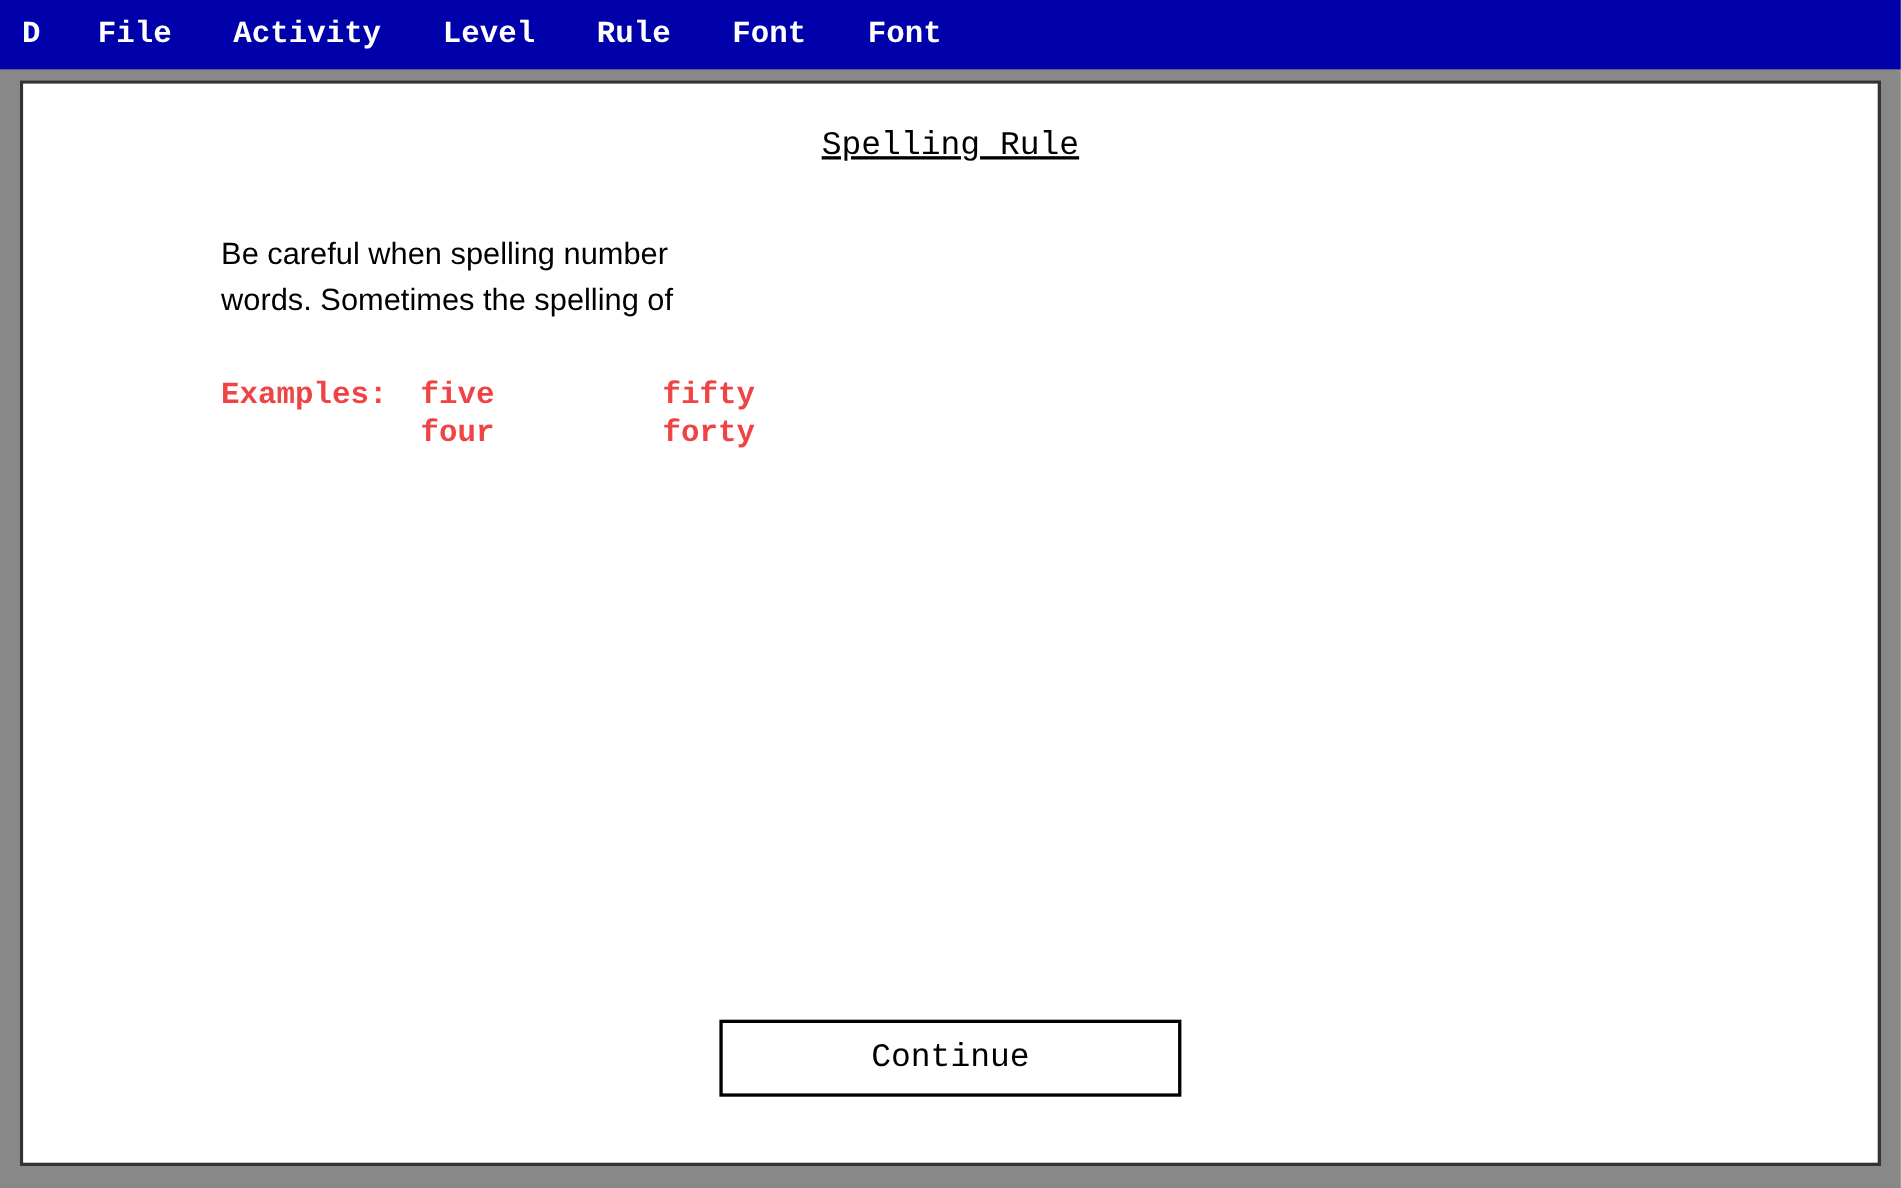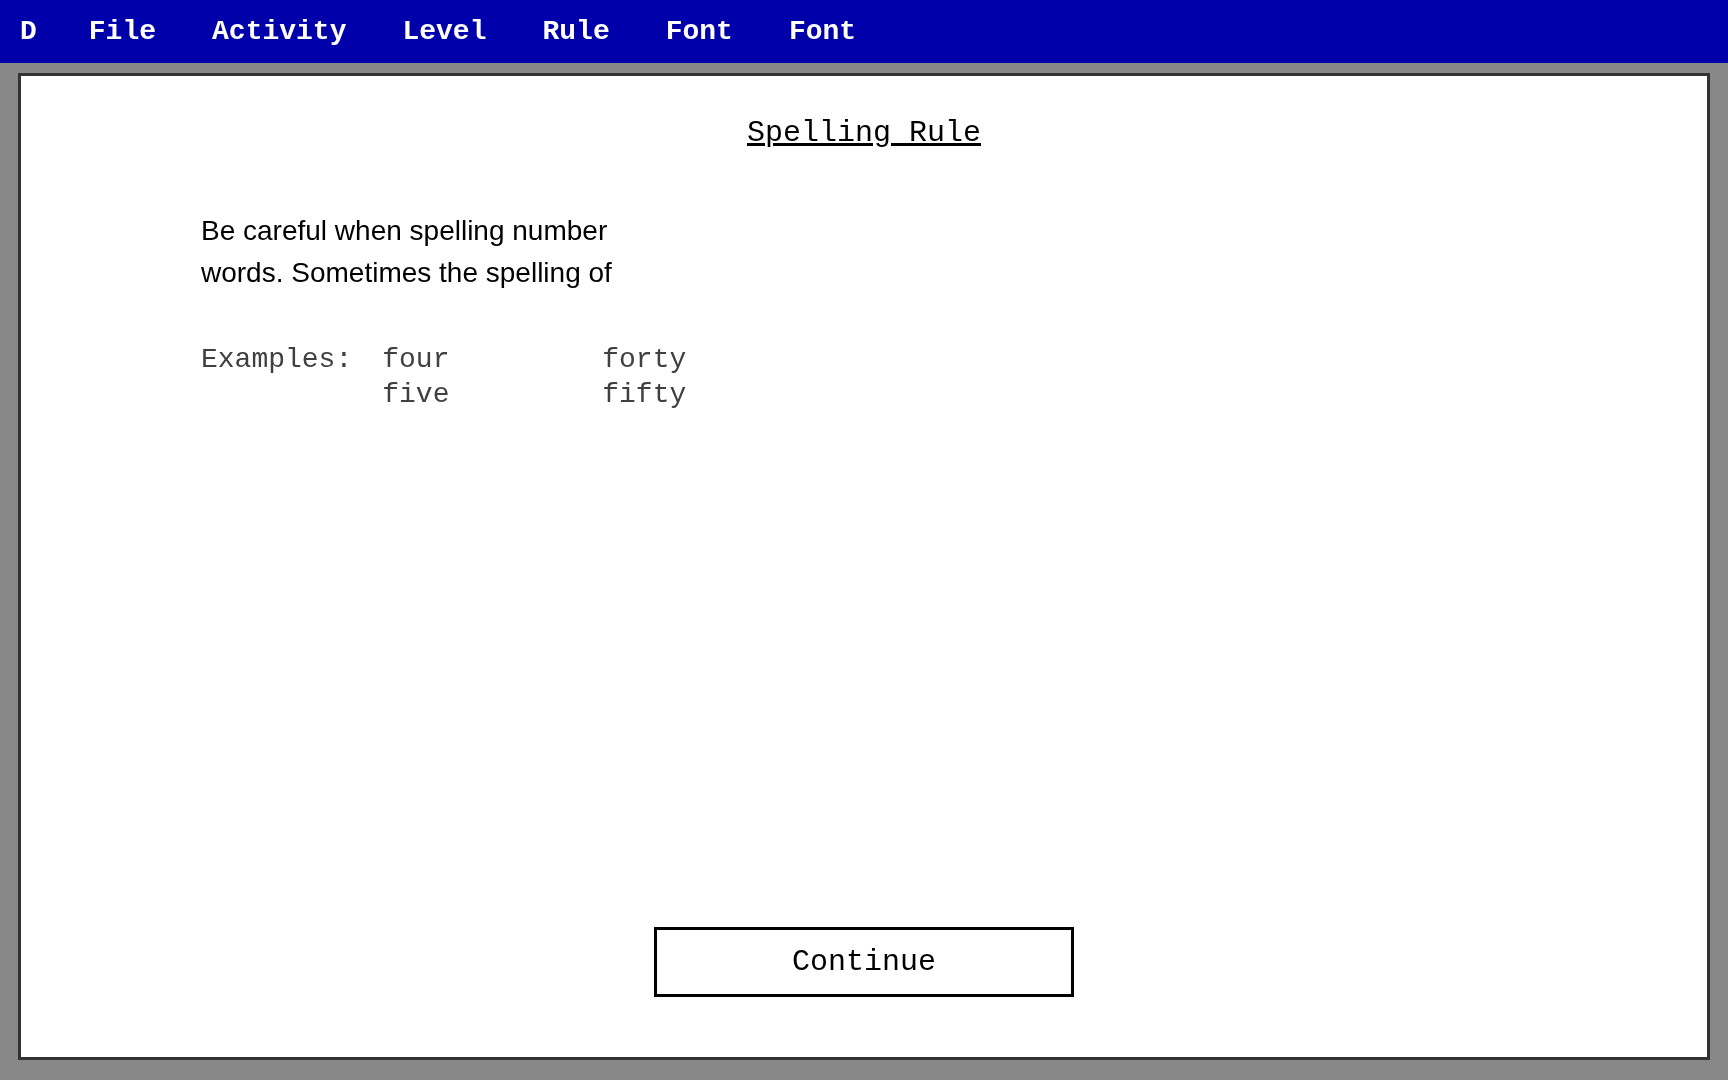--- a/index.html
+++ b/index.html
@@ -78,21 +78,22 @@
       margin-left: 180px;
     }
 
     
     .examples-section {
       margin-top: 50px;
       align-self: flex-start;
       margin-left: 180px;
       font-family: 'Courier New', Courier, monospace;
       font-size: 28px;
-      color: #404040;
+      color: #ef4444;
+      font-weight: bold;
     }
 
     .examples-row {
       display: flex;
       align-items: flex-start;
       gap: 0;
     }
 
     .examples-label {
       font-family: 'Courier New', Courier, monospace;
@@ -154,26 +155,26 @@
   <div class="body-text">
     <span>Be careful when spelling number</span><br>
     <span>words.  Sometimes the spelling of</span><br>
   </div>
 
   <div class="examples-section">
     <div class="examples-row">
       <span class="examples-label">Examples:</span>
       <div class="examples-words">
         <div class="examples-row-words">
+          <span class="word">five</span>
+          <span class="word">fifty</span>
+        </div>
+        <div class="examples-row-words">
           <span class="word">four</span>
           <span class="word">forty</span>
-        </div>
-        <div class="examples-row-words">
-          <span class="word">five</span>
-          <span class="word">fifty</span>
         </div>
       </div>
     </div>
   </div>
 
   <button class="continue-button">Continue</button>
 
 </div>
 
 </body></html>

